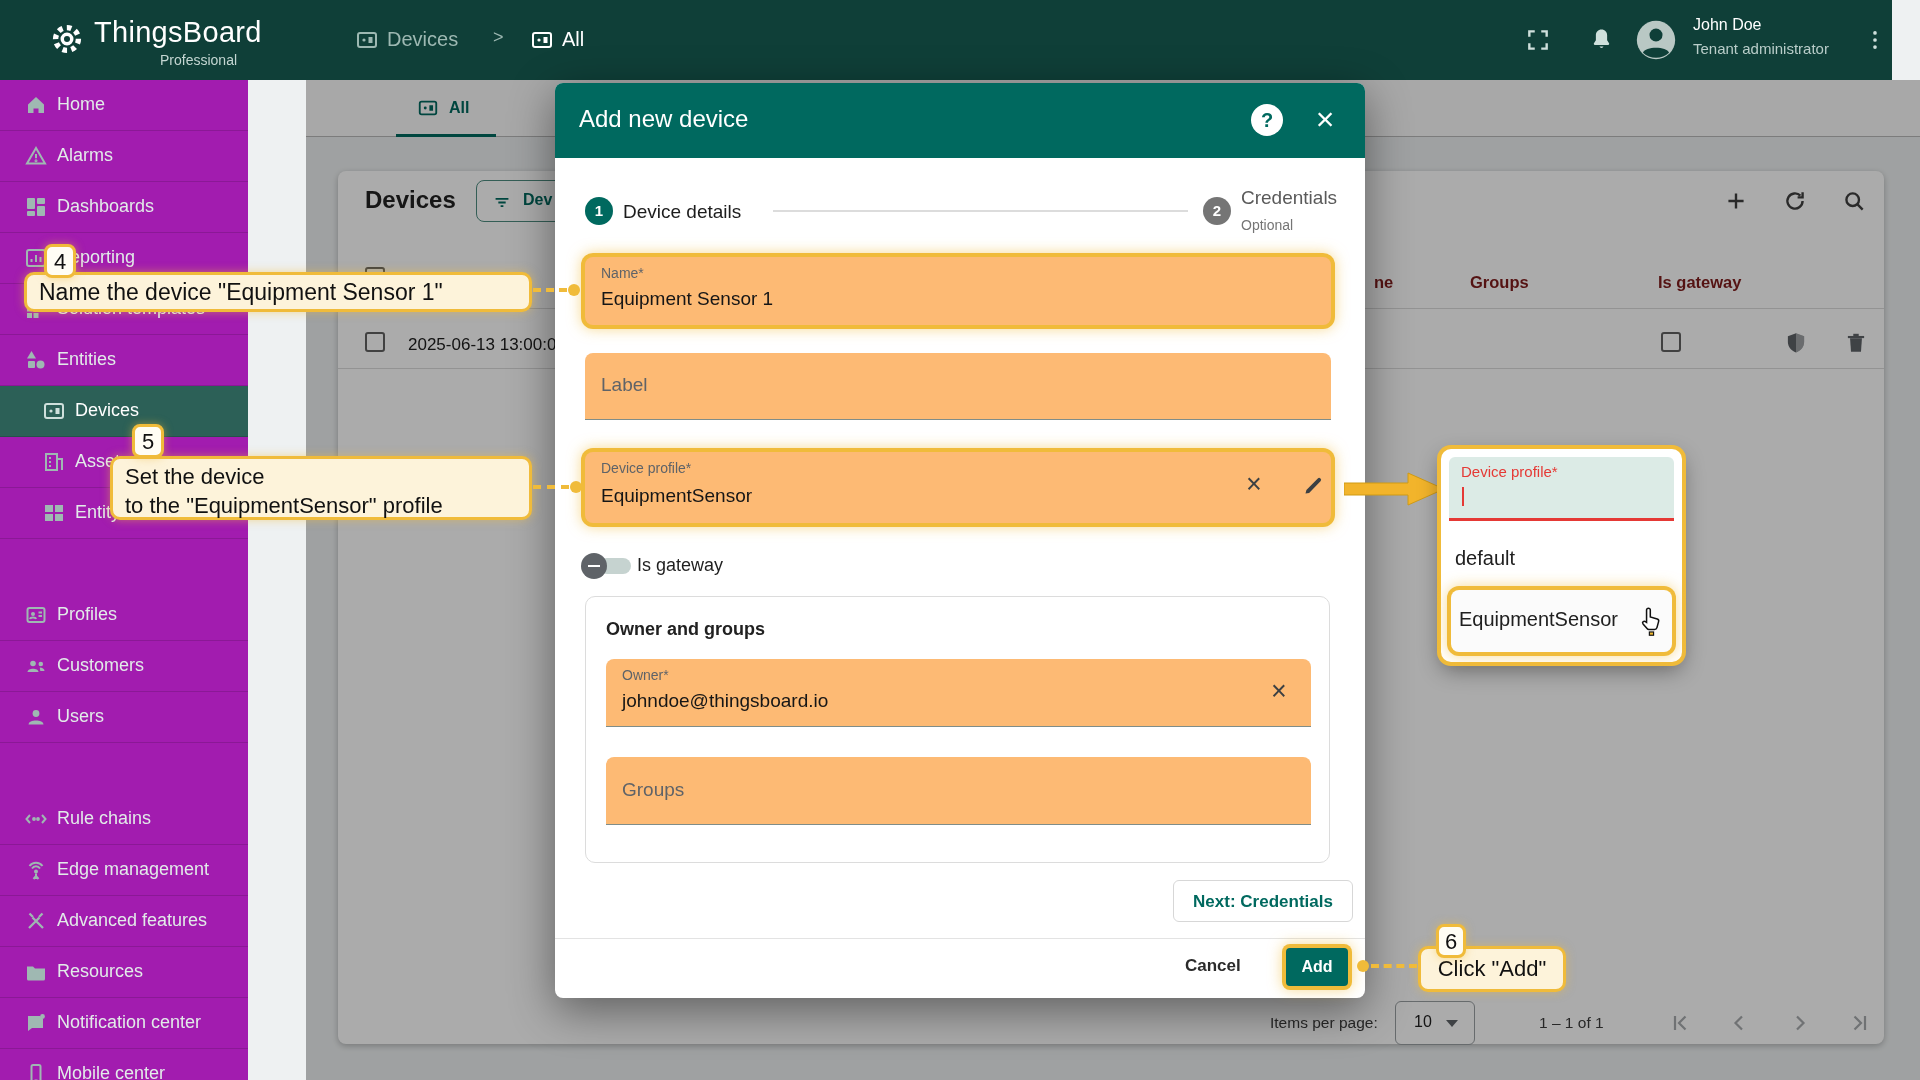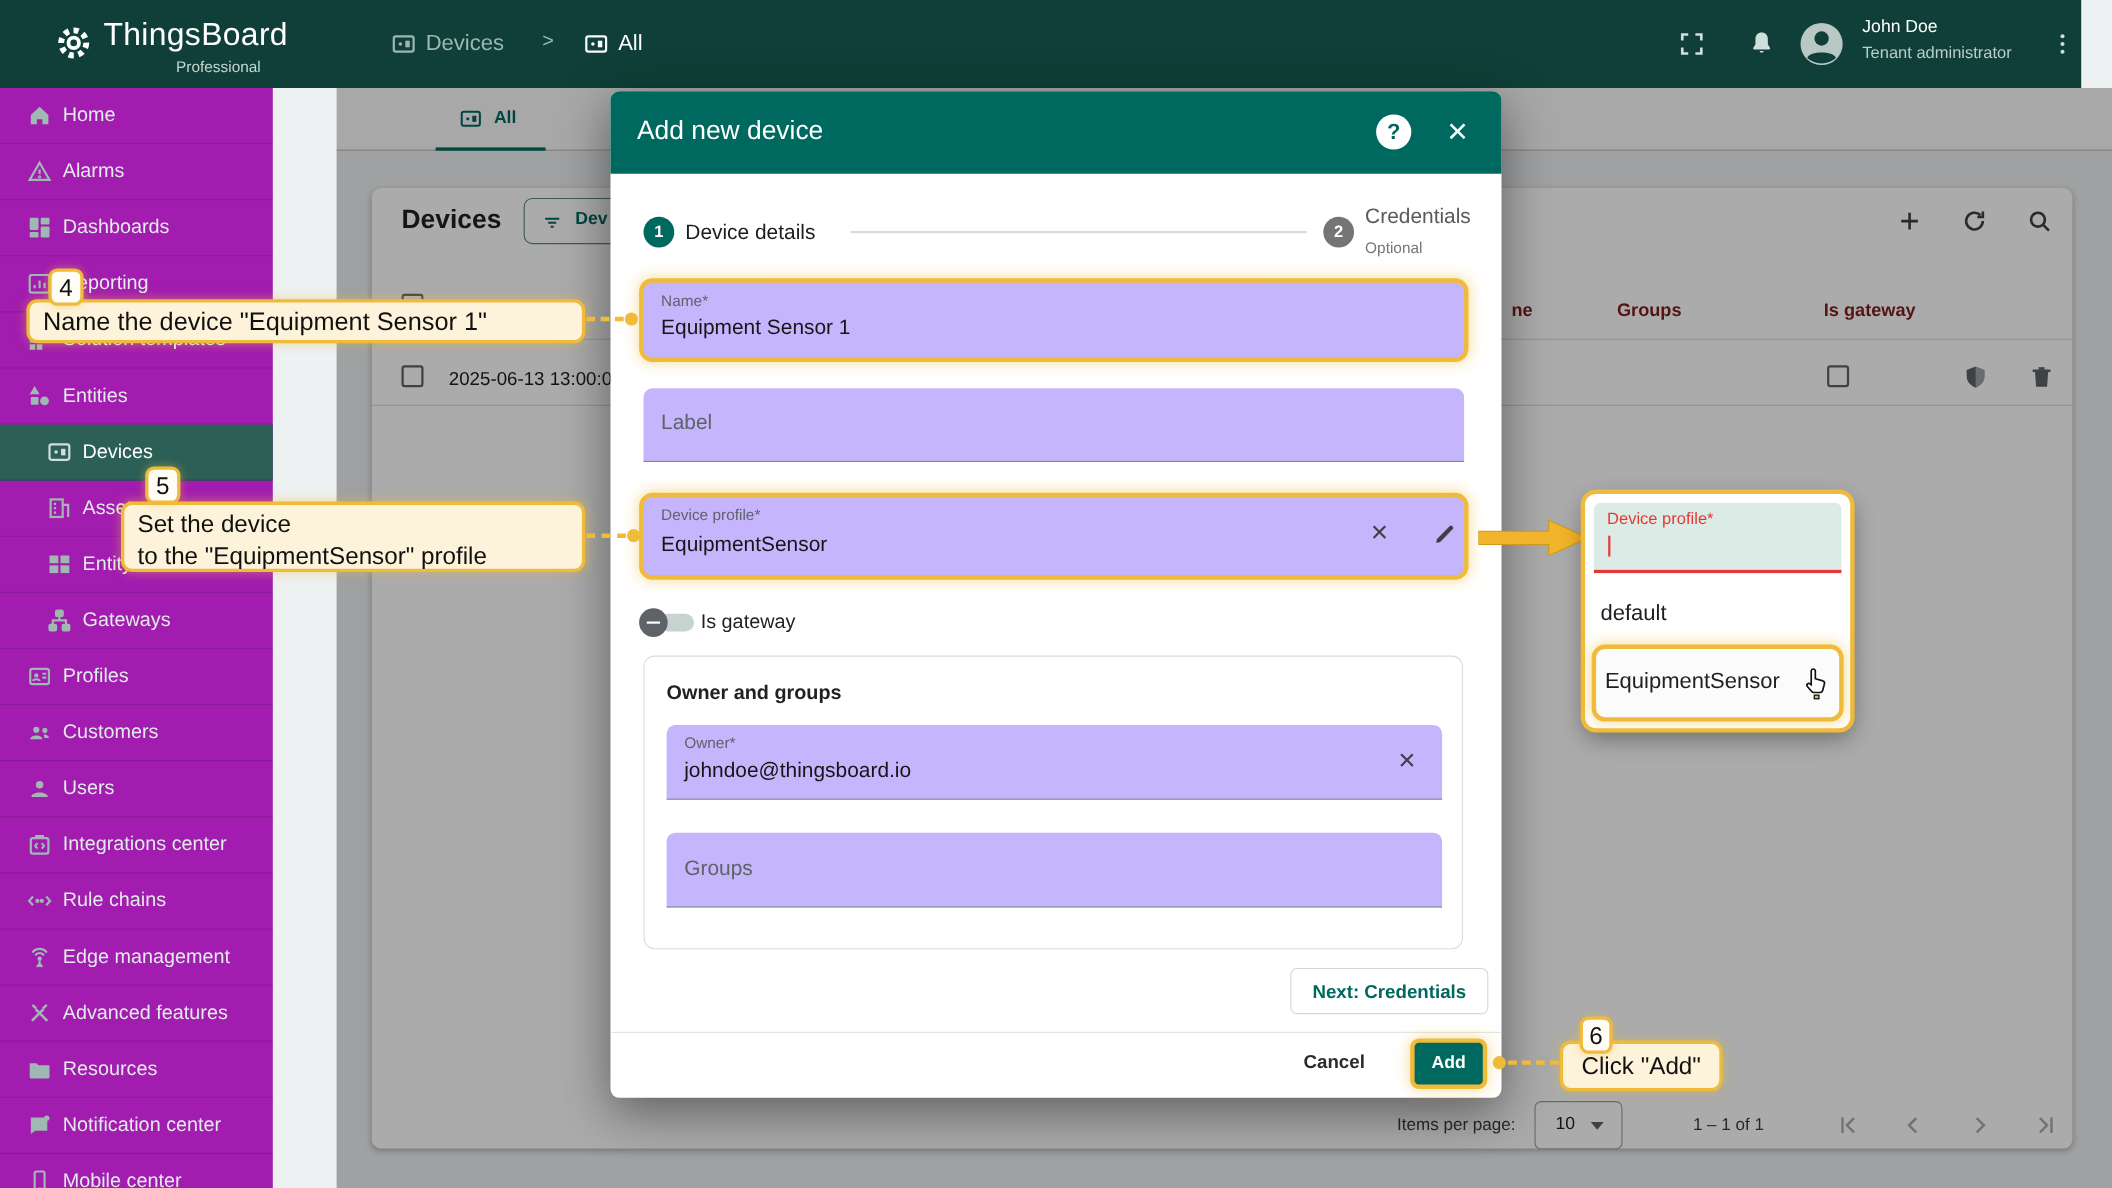--- a/index.html
+++ b/index.html
@@ -40,21 +40,21 @@
   
   .dim { position:absolute; left:306px; top:80px; width:1614px; height:1000px; background:rgba(0,0,0,.33); z-index:4; }
 
   
   .modal { position:absolute; left:555px; top:83px; width:810px; height:915px; background:#fff; border-radius:8px; box-shadow:0 12px 45px rgba(0,0,0,.45); z-index:10; }
   .modal-head { position:absolute; left:0; top:0; width:810px; height:75px; background:#00695f; border-radius:8px 8px 0 0; }
   .modal-title { position:absolute; left:24px; top:22px; font-size:24px; font-weight:500; color:#fff; }
   .help-circle { position:absolute; left:696px; top:21px; width:32px; height:32px; background:#fff; border-radius:50%; color:#00695f; font-size:20px; font-weight:bold; text-align:center; line-height:32px; }
   .close-x { position:absolute; left:752px; top:16px; width:36px; height:40px; color:#fff; font-size:32px; text-align:center; line-height:40px; }
   .step-circle { position:absolute; width:28px; height:28px; border-radius:50%; color:#fff; font-size:15px; font-weight:bold; text-align:center; line-height:28px; }
-  .field { position:absolute; background:#c4b5fd; border-radius:8px; }
+  .field { position:absolute; background:#fdba74; border-radius:8px; }
   .flabel { position:absolute; left:16px; top:8px; font-size:14px; color:#5f6368; }
   .fvalue { position:absolute; left:16px; top:31px; font-size:19px; color:#161616; }
   .fplaceholder { position:absolute; left:16px; font-size:19px; color:#5f6368; }
   .hl-ring { box-shadow:0 0 0 4px #f0bb3a, 0 0 14px 4px rgba(240,187,58,.55) !important; }
   .underline { position:absolute; left:0; bottom:0; width:100%; height:1px; background:#7f8d89; }
   .xclear { font-size:27px; color:#3c4043; line-height:24px; text-align:center; width:26px; height:26px; position:absolute; }
   .btn-outline { position:absolute; border:1px solid #d7d7d7; border-radius:6px; color:#00695f; font-size:17px; font-weight:bold; text-align:center; }
   .btn-flat { position:absolute; background:#00695f; border-radius:4px; color:#fff; font-size:16px; font-weight:bold; text-align:center; }
 
   
@@ -223,31 +223,20 @@
       <span class="sic">
           <svg viewBox="0 0 24 24" width="24" height="24" fill="currentColor">
             <rect x="3" y="4" width="8" height="7"></rect>
             <rect x="13" y="4" width="8" height="7"></rect>
             <rect x="3" y="13" width="8" height="7"></rect>
             <rect x="13" y="13" width="8" height="7"></rect>
           </svg>
         </span>
       <span class="slabel">Entity views</span>
     </div>
-    <div class="srow sub" style="top:459px">
-      <span class="sic">
-          <svg viewBox="0 0 24 24" width="24" height="24" fill="none" stroke="currentColor" stroke-width="2">
-            <rect x="9" y="3" width="6" height="5" rx="1" fill="currentColor"></rect>
-            <rect x="3" y="16" width="6" height="5" rx="1" fill="currentColor"></rect>
-            <rect x="15" y="16" width="6" height="5" rx="1" fill="currentColor"></rect>
-            <path d="M12 8v4M6 16v-4h12v4"></path>
-          </svg>
-        </span>
-      <span class="slabel">Gateways</span>
-    </div>
     <div class="srow" style="top:510px">
       <span class="sic">
           <svg viewBox="0 0 24 24" width="24" height="24" fill="none" stroke="currentColor" stroke-width="2">
             <rect x="3.5" y="5" width="17" height="14" rx="2"></rect>
             <circle cx="9" cy="11" r="2" fill="currentColor" stroke="none"></circle>
             <path d="M6 16c.5-2 5.5-2 6 0"></path>
             <path d="M14.5 9.5H18M14.5 13H18"></path>
           </svg>
         </span>
       <span class="slabel">Profiles</span>
@@ -269,35 +258,20 @@
       <span class="slabel">Customers</span>
     </div>
     <div class="srow" style="top:612px">
       <span class="sic">
           <svg viewBox="0 0 24 24" width="24" height="24" fill="currentColor">
             <circle cx="12" cy="8.5" r="3.4"></circle>
             <path d="M4.5 19.5c0-5.5 15-5.5 15 0z"></path>
           </svg>
         </span>
       <span class="slabel">Users</span>
-    </div>
-    <div class="srow" style="top:663px">
-      <span class="sic">
-          <svg viewBox="0 0 24 24" width="24" height="24" fill="none" stroke="currentColor" stroke-width="2">
-            <rect x="4" y="6" width="16" height="14" rx="2"></rect>
-            <path d="M9 6V4h6v2"></path>
-            <path d="M10 10.5 8 13l2 2.5M14 10.5 16 13l-2 2.5"></path>
-          </svg>
-        </span>
-      <span class="slabel">Integrations center</span>
-      <span class="chev">
-          <svg viewBox="0 0 24 24" width="24" height="24" fill="none" stroke="currentColor" stroke-width="2">
-            <path d="M7 10l5 5 5-5"></path>
-          </svg>
-        </span>
     </div>
     <div class="srow" style="top:714px">
       <span class="sic">
           <svg viewBox="0 0 24 24" width="24" height="24" fill="none" stroke="currentColor" stroke-width="2">
             <path d="M6 8l-3.5 4L6 16M18 8l3.5 4L18 16"></path>
             <circle cx="10" cy="12" r="0.9" fill="currentColor"></circle>
             <circle cx="14" cy="12" r="0.9" fill="currentColor"></circle>
           </svg>
         </span>
       <span class="slabel">Rule chains</span>

